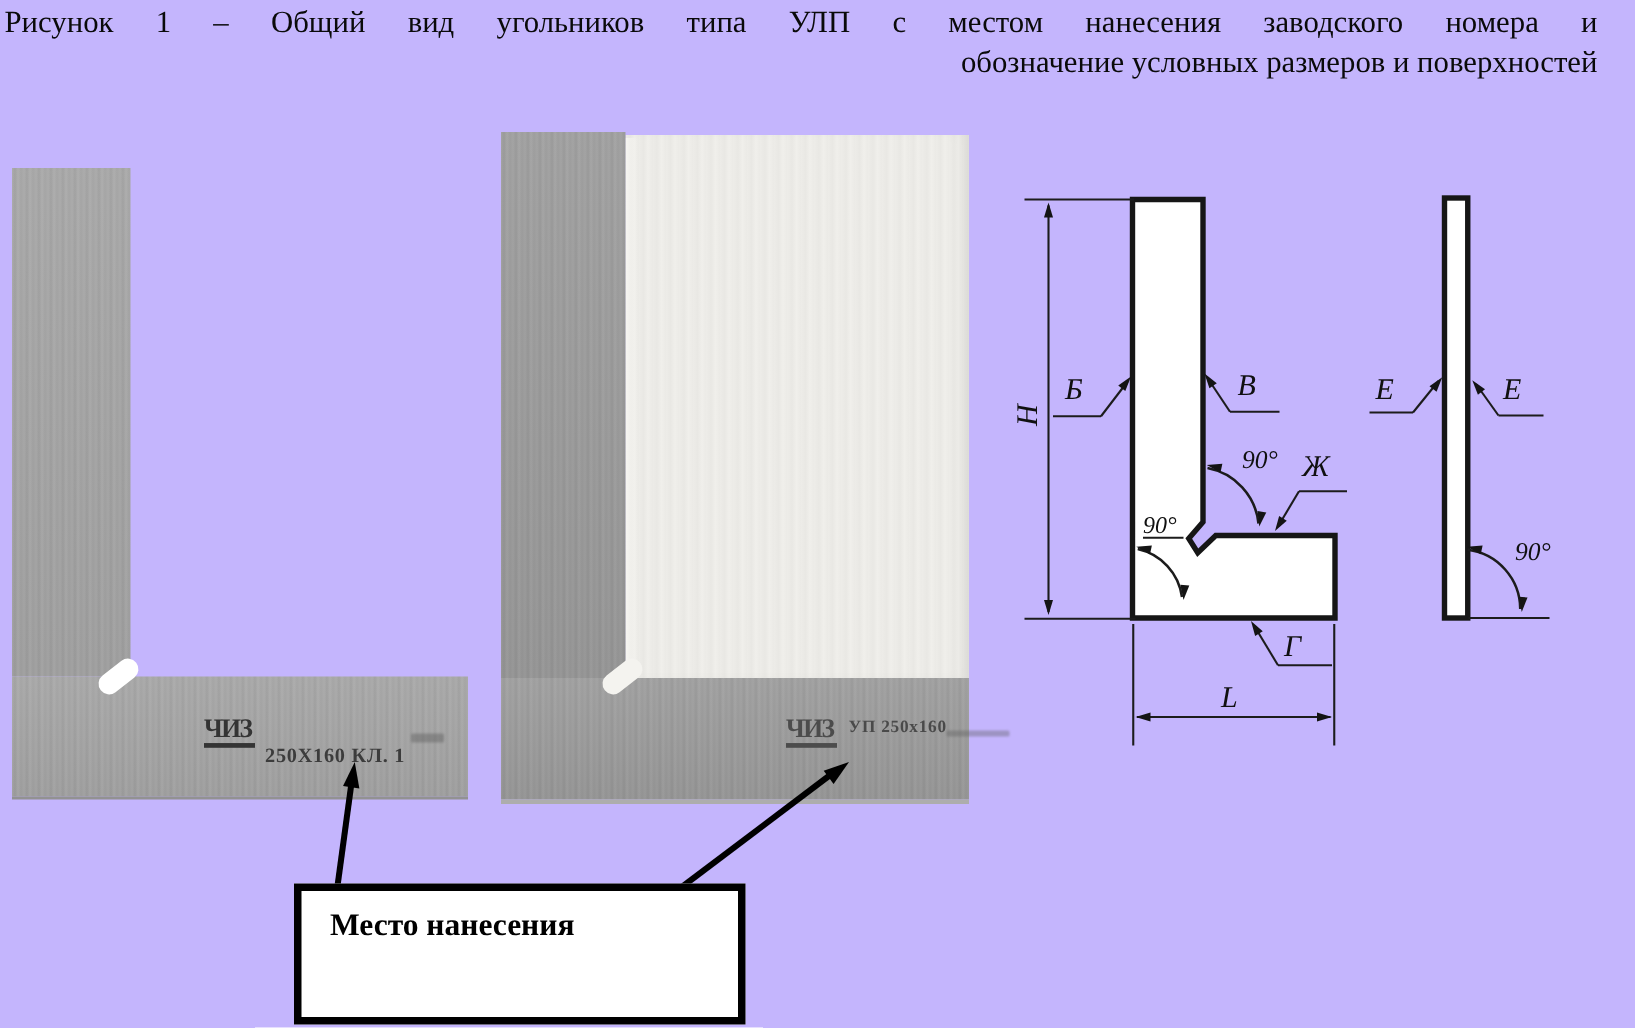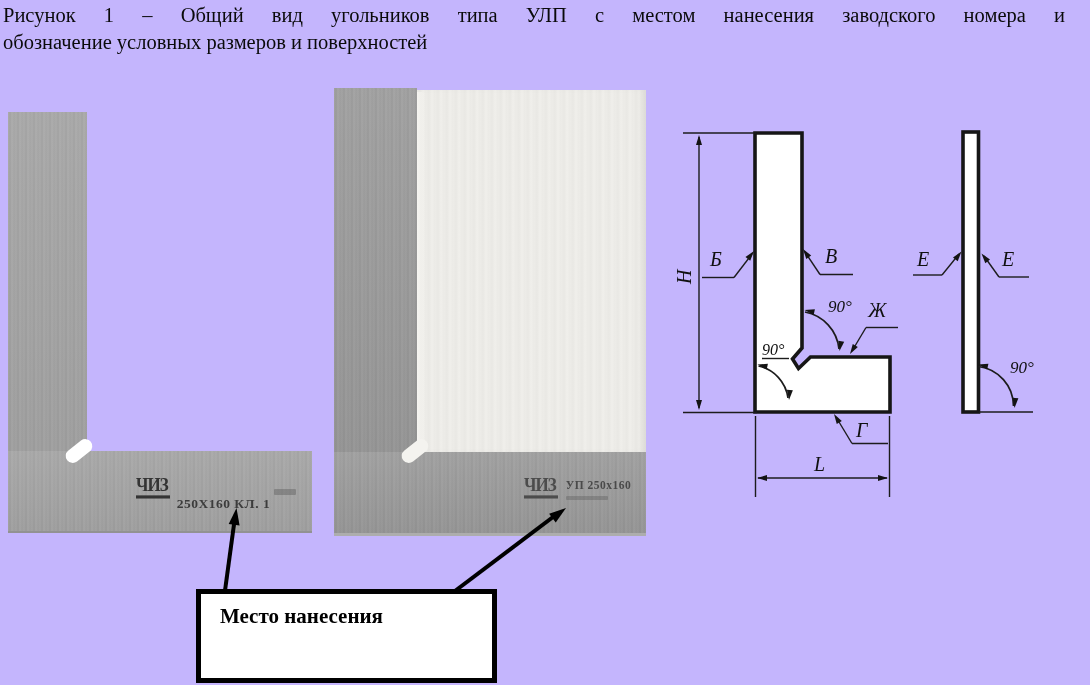--- a/index.html
+++ b/index.html
@@ -2,21 +2,21 @@
 <html><head>
 <meta charset="utf-8">
 <style>
   html,body{margin:0;padding:0;background:#fff;}
   .page{position:relative;width:1090px;height:685px;background:#c4b5fd;overflow:hidden;
         font-family:"Liberation Serif", serif;color:#111;}
 
   
   .caption{position:absolute;left:3px;top:2px;width:1062px;font-size:20.5px;line-height:27px;color:#0a0a0a;}
   .caption .l1{text-align:justify;text-align-last:justify;}
-  .caption .l2{text-align:left;}
+  .caption .l2{text-align:right;}
 
   
   .metal{position:absolute;
     background:
       linear-gradient(180deg, rgba(255,255,255,.05), rgba(0,0,0,.03)),
       repeating-linear-gradient(90deg,#a8a8a8 0px,#9d9d9d 2px,#aaaaaa 4px,#a1a1a1 6px,#a7a7a7 8px);}
   .metal2{position:absolute;
     background:
       linear-gradient(180deg, rgba(255,255,255,.04), rgba(0,0,0,.05)),
       repeating-linear-gradient(90deg,#a0a0a0 0px,#969696 2px,#a3a3a3 4px,#9a9a9a 6px,#a0a0a0 8px);}
@@ -70,21 +70,21 @@
   </div>
 
   <div>
     <div class="lightface" style="left:417px;top:90px;width:229px;height:362px;box-shadow:inset -8px 0 10px -5px rgba(0,0,0,.08);"></div>
     <div class="edgeHL" style="left:417px;top:92px;width:8px;height:360px;"></div>
     <div class="metal2" style="left:334px;top:88px;width:83px;height:364px;"></div>
     <div class="metal2" style="left:334px;top:452px;width:312px;height:81px;border-bottom:3px solid #adadad;"></div>
     <div class="notch" style="left:400px;top:444px;width:30px;height:14px;background:#f4f3ef;transform:rotate(-38deg);"></div>
     <div class="marking" style="left:524px;top:477px;color:#4c4c4c;">
       <span class="chiz">ЧИЗ</span>
-      <span style="display:flex;flex-direction:column;margin:2px 0 0 8px;">
+      <span style="display:flex;flex-direction:row;margin:2px 0 0 8px;align-items:flex-end;">
         <span class="mark-text" style="font-size:11.5px;color:#4a4a4a;">УП 250х160</span>
         <span class="smudge" style="width:42px;height:4px;margin-top:5px;opacity:.35;"></span>
       </span>
     </div>
   </div>
 
   <svg style="left:665px;top:95px;" width="425" height="420" viewBox="665 95 425 420">
 
     <path class="thick" d="M755,133 L802,133 L802,348 L792.5,359 L798.5,368.5 L810.5,357 L890,357 L890,412 L755,412 Z"></path>
 

